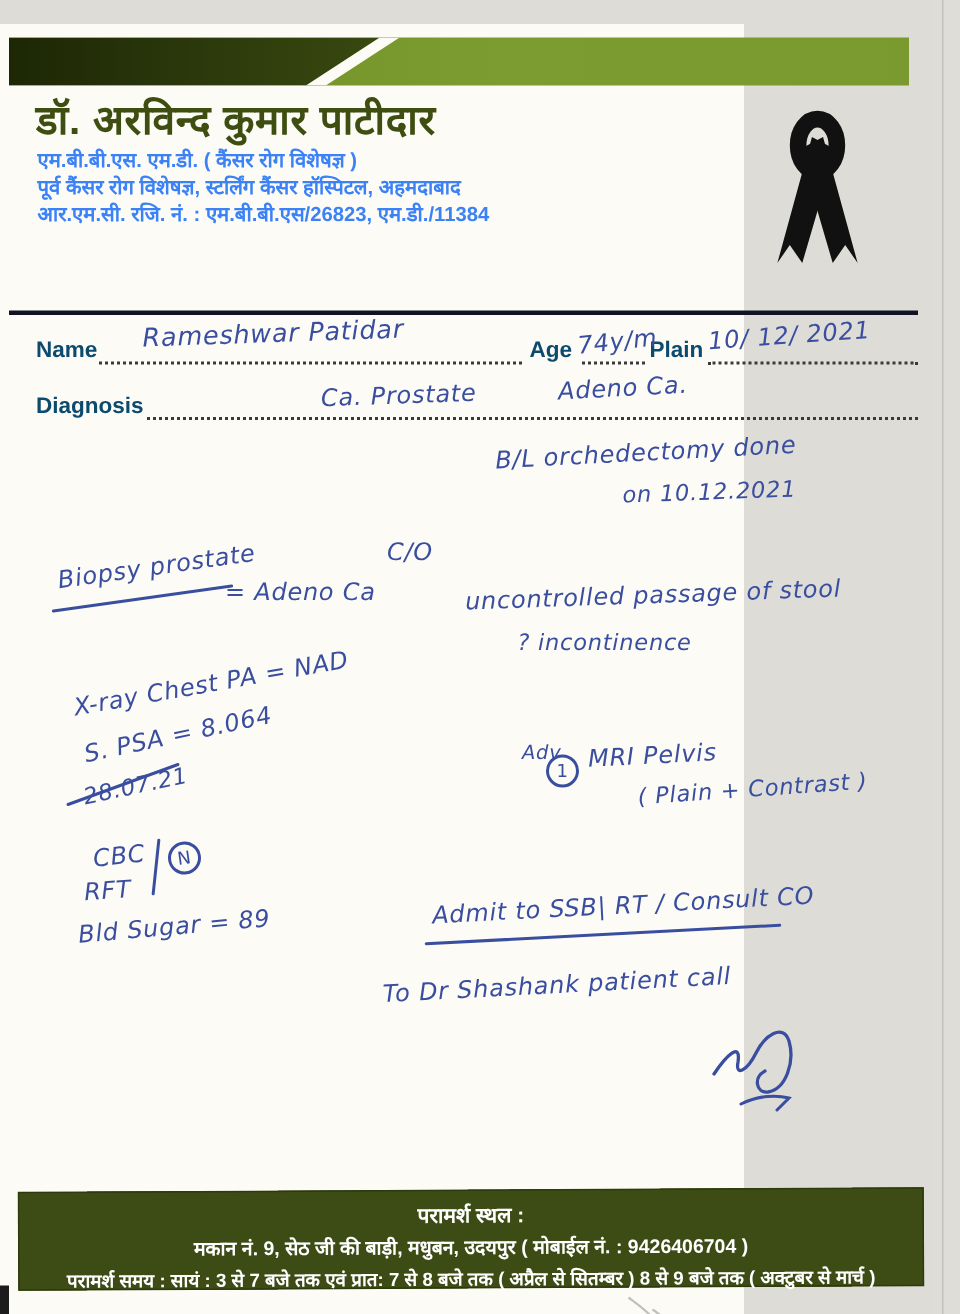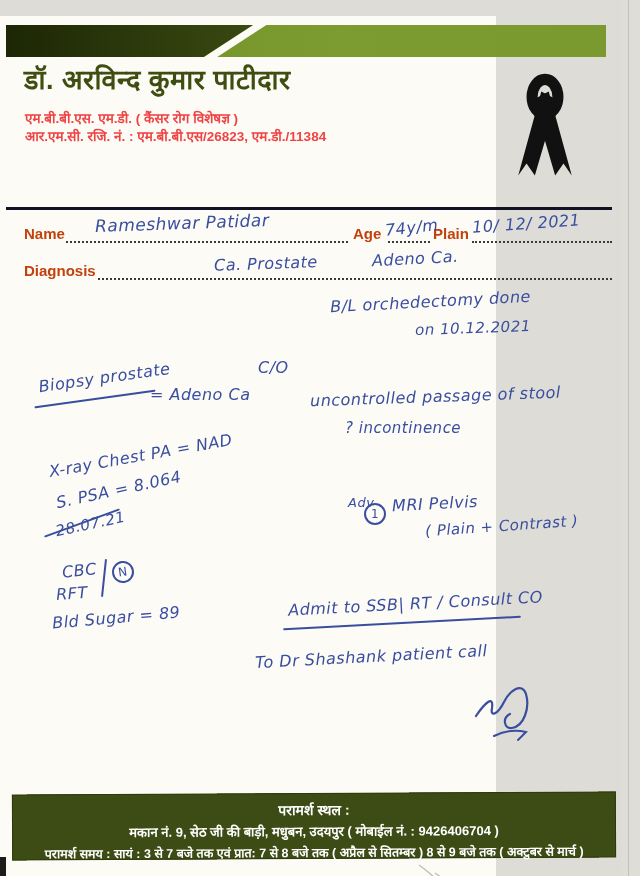--- a/index.html
+++ b/index.html
@@ -27,27 +27,27 @@
     position:absolute;inset:0;background:#fcfbf6;
     clip-path:polygon(41.2% 0,43.4% 0,35.2% 100%,33% 100%);
   }
 
   .doctor-name{
     position:absolute;left:24px;top:44px;
     font-size:27px;font-weight:800;color:#3e4d10;letter-spacing:.5px;
   }
   .credentials{
     position:absolute;left:25px;top:82px;width:440px;
-    font-size:13.5px;font-weight:700;color:#ef4444;line-height:18px;margin-top:12px;
+    font-size:13.5px;font-weight:700;color:#3b82f6;line-height:18px;
   }
   .ribbon{position:absolute;left:497px;top:56px;width:96px;height:120px;}
 
   .rule{position:absolute;left:6px;top:191px;width:606px;height:3px;background:#121226;}
 
-  .label{position:absolute;font-size:15px;font-weight:700;color:#c2410c;}
+  .label{position:absolute;font-size:15px;font-weight:700;color:#0c4a6e;}
   .dots{position:absolute;height:1px;border-bottom:2px dotted #3a3a3a;}
 
   
   .hw{
     position:absolute;color:#3a4e9f;
     font-family:"DejaVu Sans",sans-serif;font-style:italic;
     font-size:16px;white-space:nowrap;letter-spacing:.5px;
   }
   .hw-line{position:absolute;background:#3a4e9f;height:2px;border-radius:2px;}
   .circled{
@@ -82,20 +82,21 @@
 
   <div class="banner">
     <div class="bright"></div>
     <div class="dark"></div>
     <div class="gap"></div>
   </div>
 
   <div class="doctor-name">डॉ. अरविन्द कुमार पाटीदार</div>
   <div class="credentials">
     <div>एम.बी.बी.एस. एम.डी. ( कैंसर रोग विशेषज्ञ )</div>
+    <div>पूर्व कैंसर रोग विशेषज्ञ, स्टर्लिंग कैंसर हॉस्पिटल, अहमदाबाद</div>
     <div>आर.एम.सी. रजि. नं. : एम.बी.बी.एस/26823, एम.डी./11384</div>
   </div>
 
   <svg class="ribbon" viewBox="0 0 100 130">
     <ellipse cx="50" cy="27" rx="14" ry="19" fill="none" stroke="#111111" stroke-width="12"></ellipse>
     <polygon points="37,30 54,21 79,112 70,99 61,112" fill="#111111"></polygon>
     <polygon points="63,30 46,21 21,112 30,99 39,112" fill="#111111"></polygon>
   </svg>
 
   <div class="rule"></div>

